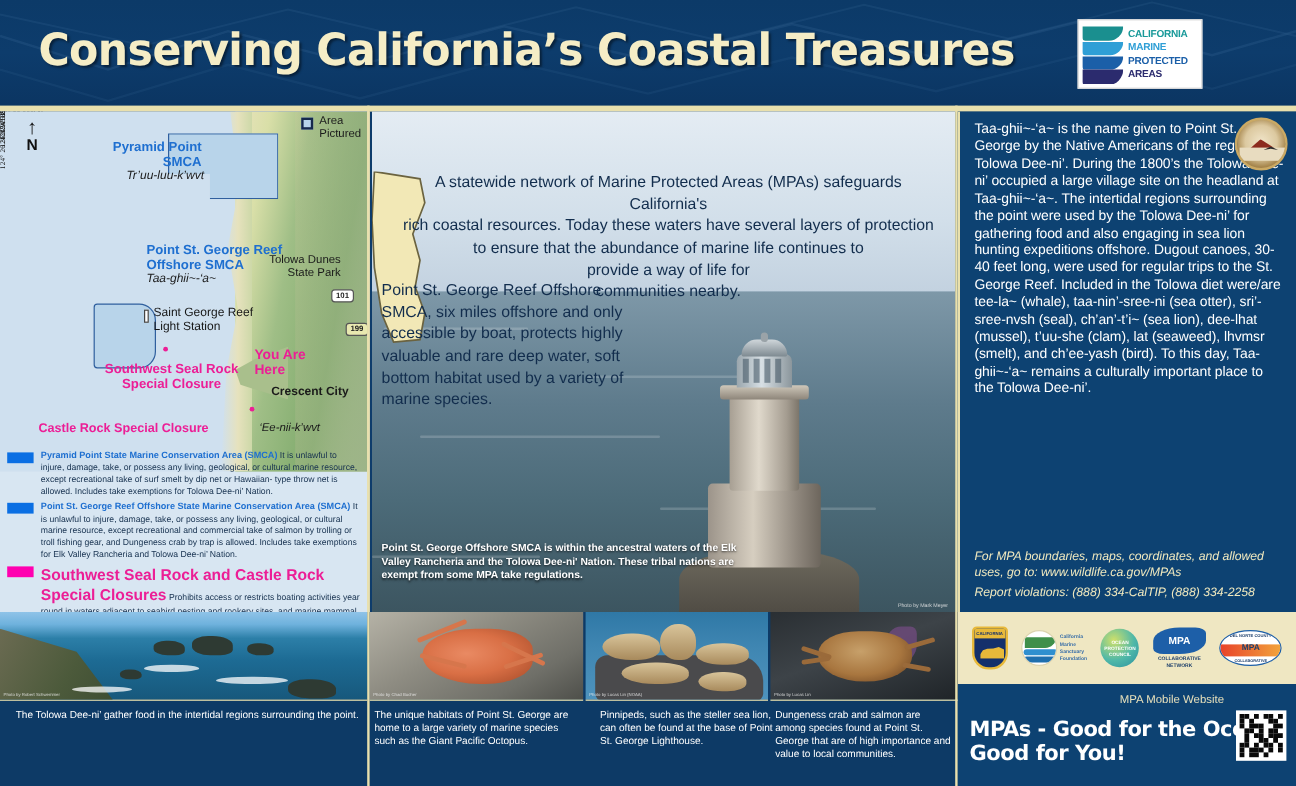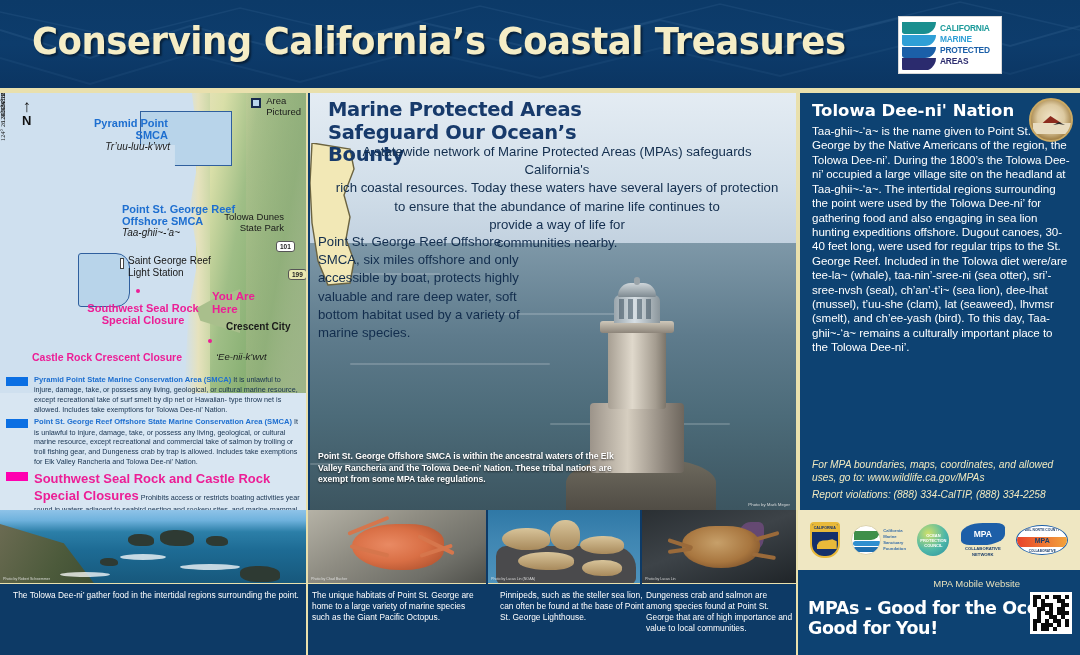--- a/index.html
+++ b/index.html
@@ -331,21 +331,21 @@
     <div class="maplbl" style="left:218px;top:118px;font-size:9.5px;color:#1a1a1a;text-align:right;width:66px;line-height:1.18;">
       <div>Tolowa Dunes</div>
       <div>State Park</div>
     </div>
 
     <div class="maplbl lbl-pink" style="left:78px;top:209px;font-size:11px;text-align:center;width:130px;line-height:1.12;">
       <div>Southwest Seal Rock</div>
       <div>Special Closure</div>
     </div>
 
-    <div class="maplbl lbl-pink" style="left:32px;top:258px;font-size:10.5px;">Castle Rock Crescent Closure</div>
+    <div class="maplbl lbl-pink" style="left:32px;top:258px;font-size:10.5px;">Castle Rock Special Closure</div>
     <div class="maplbl lbl-ital" style="left:216px;top:258px;font-size:9.5px;">‘Ee-nii-k’wvt</div>
 
     <div class="maplbl lbl-pink" style="left:212px;top:197px;font-size:11.5px;line-height:1.1;">
       <div>You Are</div>
       <div>Here</div>
     </div>
     <div class="maplbl" style="left:226px;top:228px;font-size:10px;font-weight:bold;color:#1a1a1a;">Crescent City</div>
 
     <div class="hwy" style="left:276px;top:148px;">101</div>
     <div class="hwy" style="left:288px;top:176px;background:#e8e8b0;">199</div>
@@ -405,24 +405,20 @@
       <div class="lh-lantern">
         <div class="pane" style="left:5px;"></div>
           <div class="pane" style="left:14px;"></div>
         <div class="pane" style="left:23px;"></div>
           <div class="pane" style="left:32px;"></div>
       </div>
       <div class="lh-dome"></div>
       <div class="lh-knob"></div>
     </div>
 
-    <div class="center-h">
-      <div>Marine Protected Areas</div>
-      <div>Safeguard Our Ocean’s Bounty</div>
-    </div>
 
     <div class="center-p1">
       <span class="ln">A statewide network of Marine Protected Areas (MPAs) safeguards California's</span>
       <span class="ln">rich coastal resources. Today these waters have several layers of protection</span>
       <span class="ln">to ensure that the abundance of          marine life continues to</span>
       <span class="ln">provide a way of life for</span>
       <span class="ln">communities nearby.</span>
     </div>
 
     <div class="center-p2">Point St. George Reef Offshore SMCA, six miles offshore and only accessible by boat, protects highly valuable and rare deep water, soft bottom habitat used by a variety of marine species.</div>
@@ -430,21 +426,20 @@
     <div class="tribal-note">Point St. George Offshore SMCA is within the ancestral waters of the Elk Valley Rancheria and the Tolowa Dee-ni' Nation. These tribal nations are exempt from some MPA take regulations.</div>
     <div class="photo-credit-c">Photo by Mark Meyer</div>
   </div>
 
   <div class="right">
     <div class="tribe-seal">
       <div class="hill"></div>
         <div class="water"></div>
         <div class="bird"></div>
     </div>
-    <h2>Tolowa Dee-ni' Nation</h2>
     <p class="body">Taa-ghii~-‘a~ is the name given to Point St. George by the Native Americans of the region, the Tolowa Dee-ni’.  During the 1800’s the Tolowa Dee-ni’ occupied a large village site on the headland at Taa-ghii~-‘a~. The intertidal regions surrounding the point were used by the Tolowa Dee-ni’ for gathering food and also engaging in sea lion hunting expeditions offshore. Dugout canoes, 30-40 feet long, were used for regular trips to the St. George Reef.  Included in the Tolowa diet were/are tee-la~ (whale), taa-nin’-sree-ni (sea otter), sri’-sree-nvsh (seal), ch’an’-t’i~ (sea lion), dee-lhat (mussel), t’uu-she (clam), lat (seaweed), lhvmsr (smelt), and ch’ee-yash (bird).  To this day, Taa-ghii~-‘a~ remains a culturally important place to the Tolowa Dee-ni’.</p>
     <div class="links">
       <div class="l1">For MPA boundaries, maps, coordinates, and allowed uses, go to: www.wildlife.ca.gov/MPAs</div>
       <div class="l2">Report violations: (888) 334-CalTIP, (888) 334-2258</div>
     </div>
   </div>
 
   <div class="logobar">
     <div class="logo">
       <div class="lg-cdfw">

